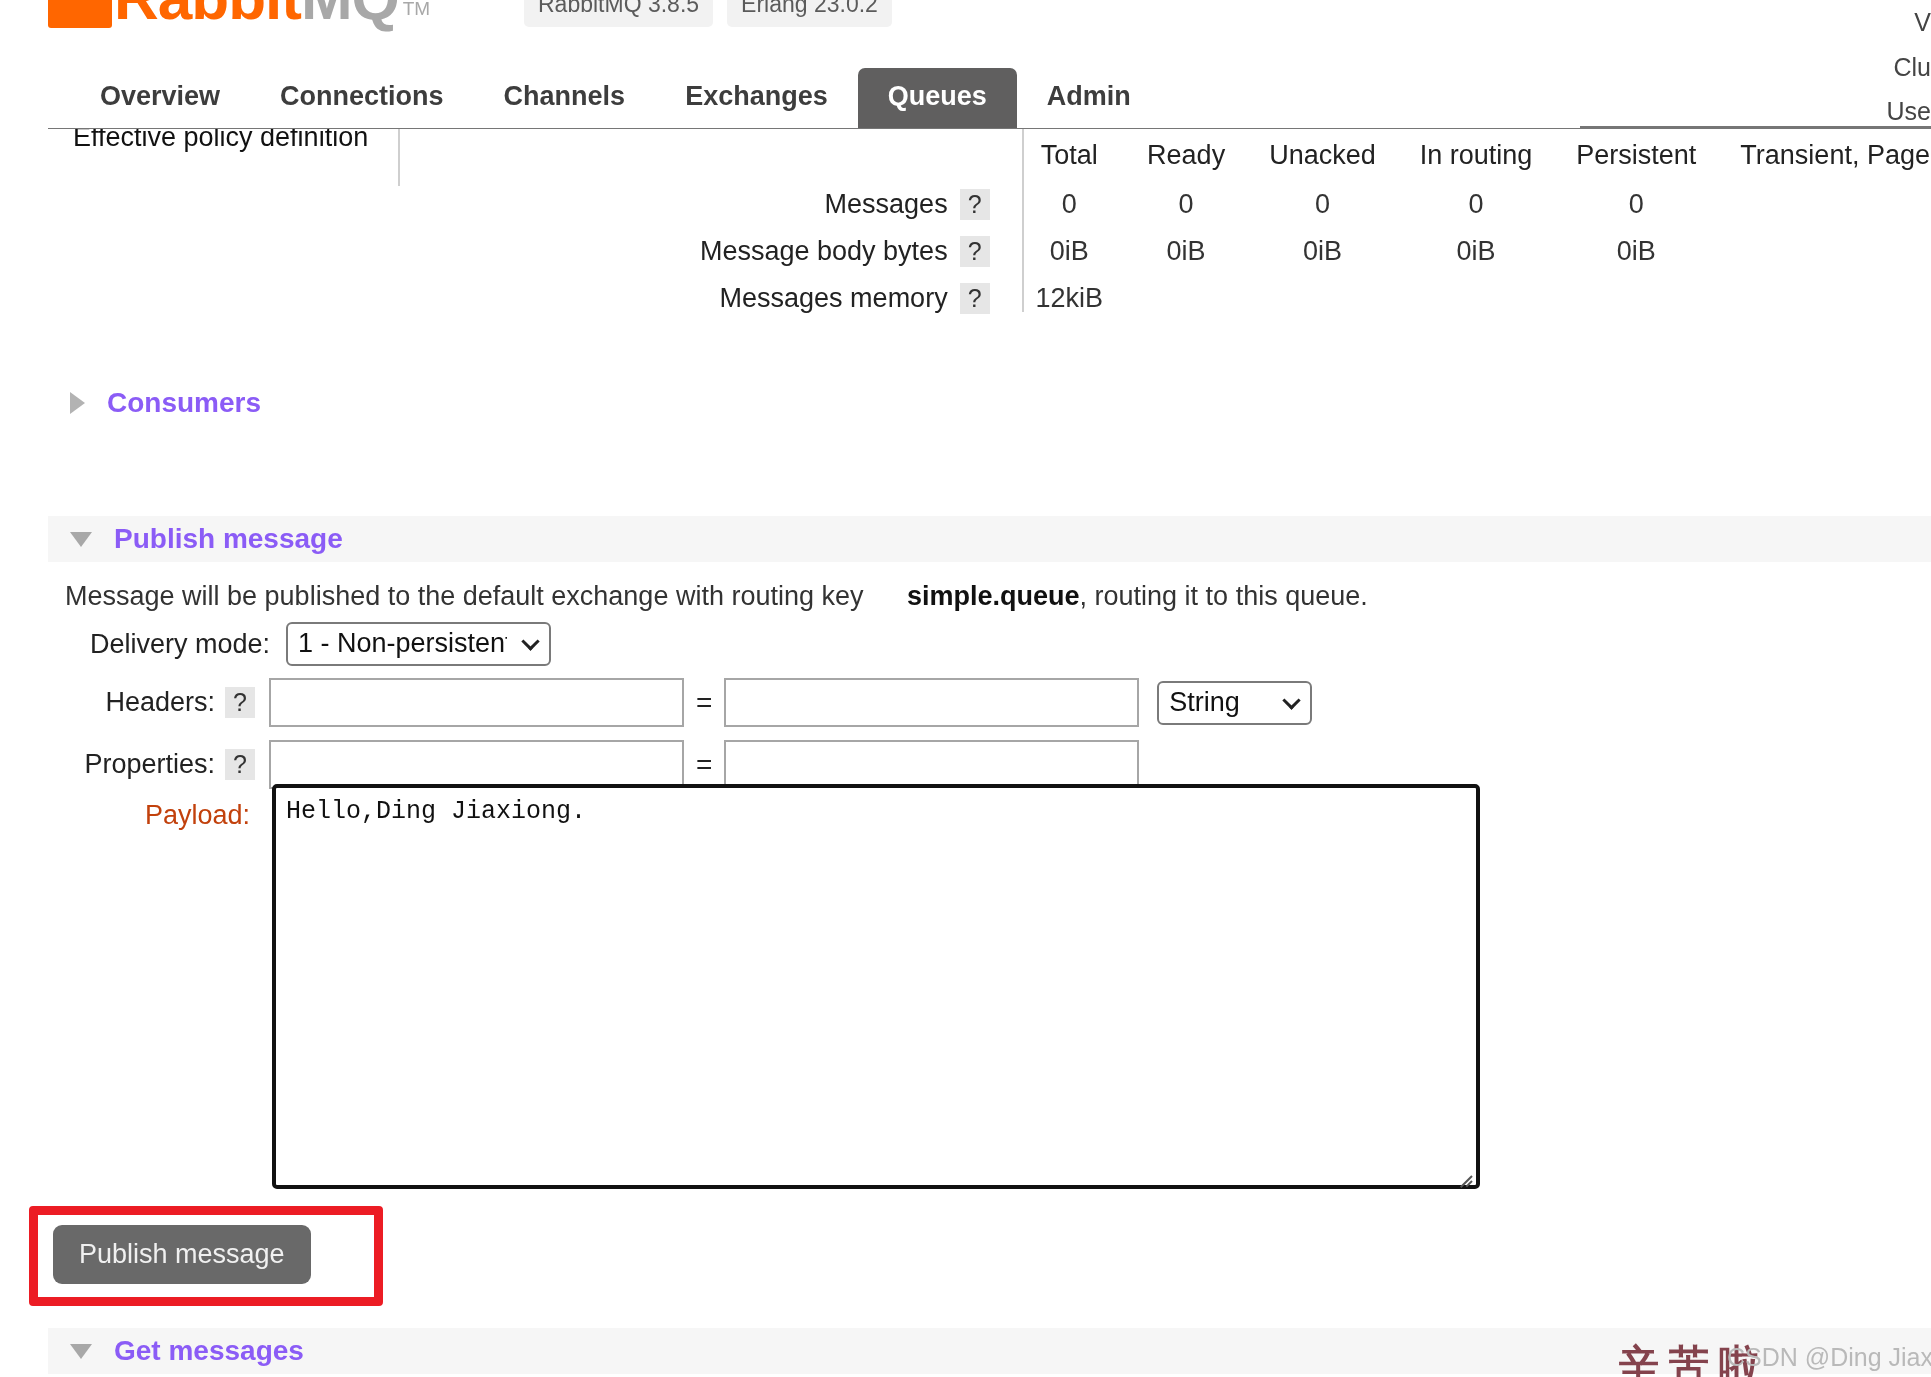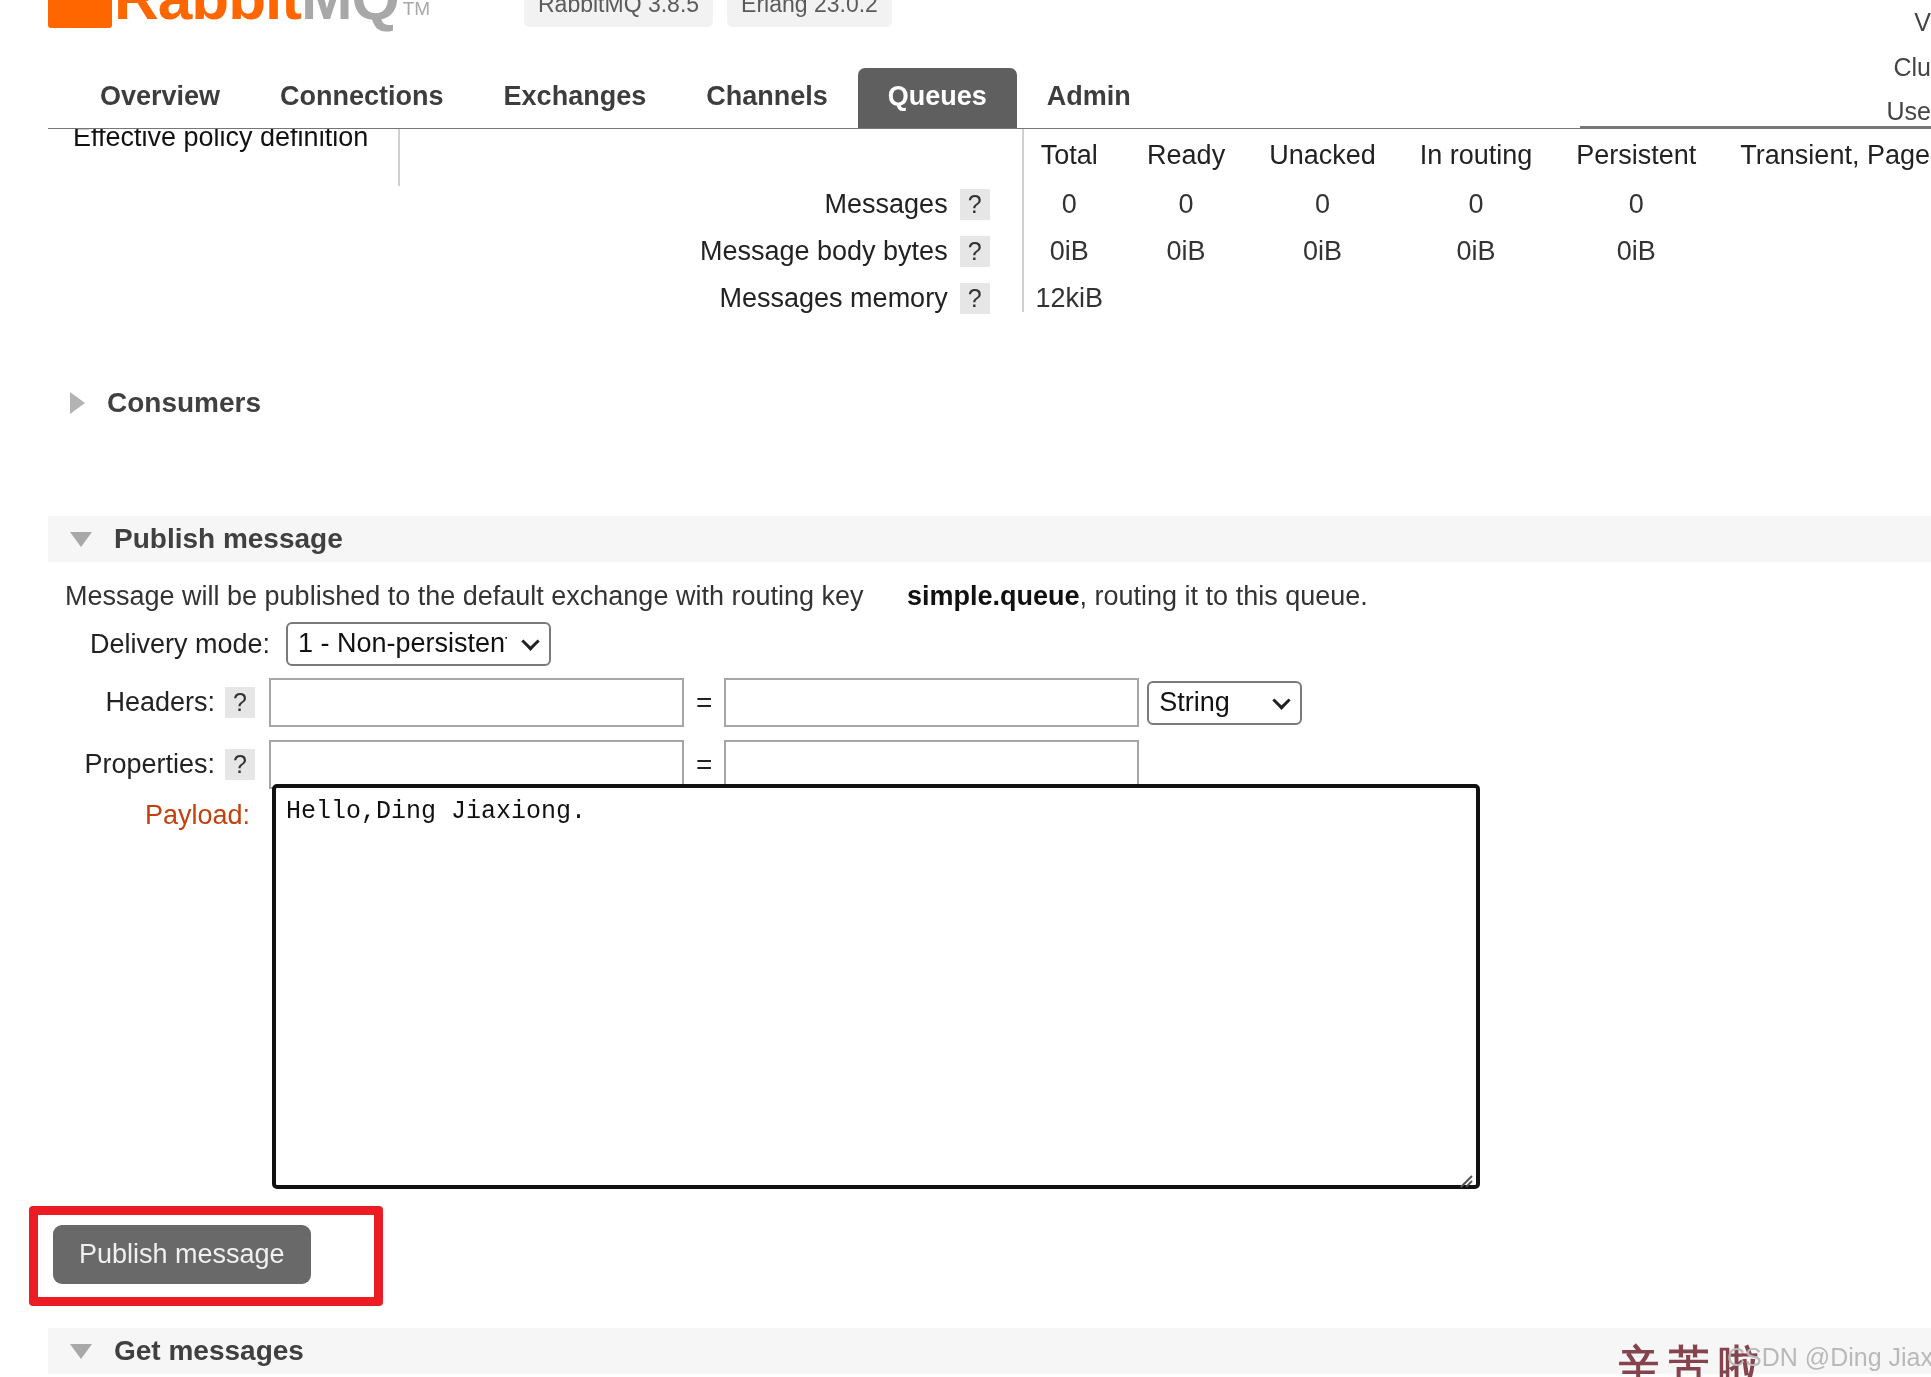--- a/index.html
+++ b/index.html
@@ -243,21 +243,21 @@
     border-left: 15px solid #b3b3b3;
   }
   .tri.down {
     border-left: 11px solid transparent;
     border-right: 11px solid transparent;
     border-top: 15px solid #a8a8a8;
   }
   .section-title {
     font-size: 28px;
     font-weight: bold;
-    color: #404040;
+    color: #8b5cf6;
     white-space: nowrap;
   }
 
   
   .pub-desc {
     position: absolute;
     left: 65px; top: 581px;
     font-size: 27px;
     color: #333;
     white-space: nowrap;
@@ -498,21 +498,21 @@
       <span class="sel-chev"></span>
     </span>
   </div>
 
   <div class="form-row" style="left:65px; top:678px;">
     <span class="form-label" style="width:150px;">Headers:</span>
     <span class="qmark" style="margin-left:10px; margin-right:14px;">?</span>
     <input class="txt" style="width: 415px;" type="text" value="">
     <span class="eqsign">=</span>
     <input class="txt" style="width: 415px;" type="text" value="">
-    <span class="sel-wrap" style="margin-left:8px;">
+    <span class="sel-wrap" style="margin-left:18px;">
       <select class="sel" style="width:155px;">
         <option>String</option>
       </select>
       <span class="sel-chev"></span>
     </span>
   </div>
 
   <div class="form-row" style="left:65px; top:740px;">
     <span class="form-label" style="width:150px;">Properties:</span>
     <span class="qmark" style="margin-left:10px; margin-right:14px;">?</span>
@@ -548,22 +548,22 @@
       <div>V</div>
       <div>Clu</div>
       <div>Use</div>
     </div>
   </div>
 
   <div class="navbar">
     <div class="navtabs">
       <div class="navtab">Overview</div>
       <div class="navtab">Connections</div>
+      <div class="navtab">Channels</div>
       <div class="navtab">Exchanges</div>
-      <div class="navtab">Channels</div>
       <div class="navtab active">Queues</div>
       <div class="navtab">Admin</div>
     </div>
   </div>
   <div class="nav-underline"></div>
 
   <div class="wm-cn">辛苦啦</div>
   <div class="wm-en">CSDN @Ding Jiaxiong</div>
 
 </div>

